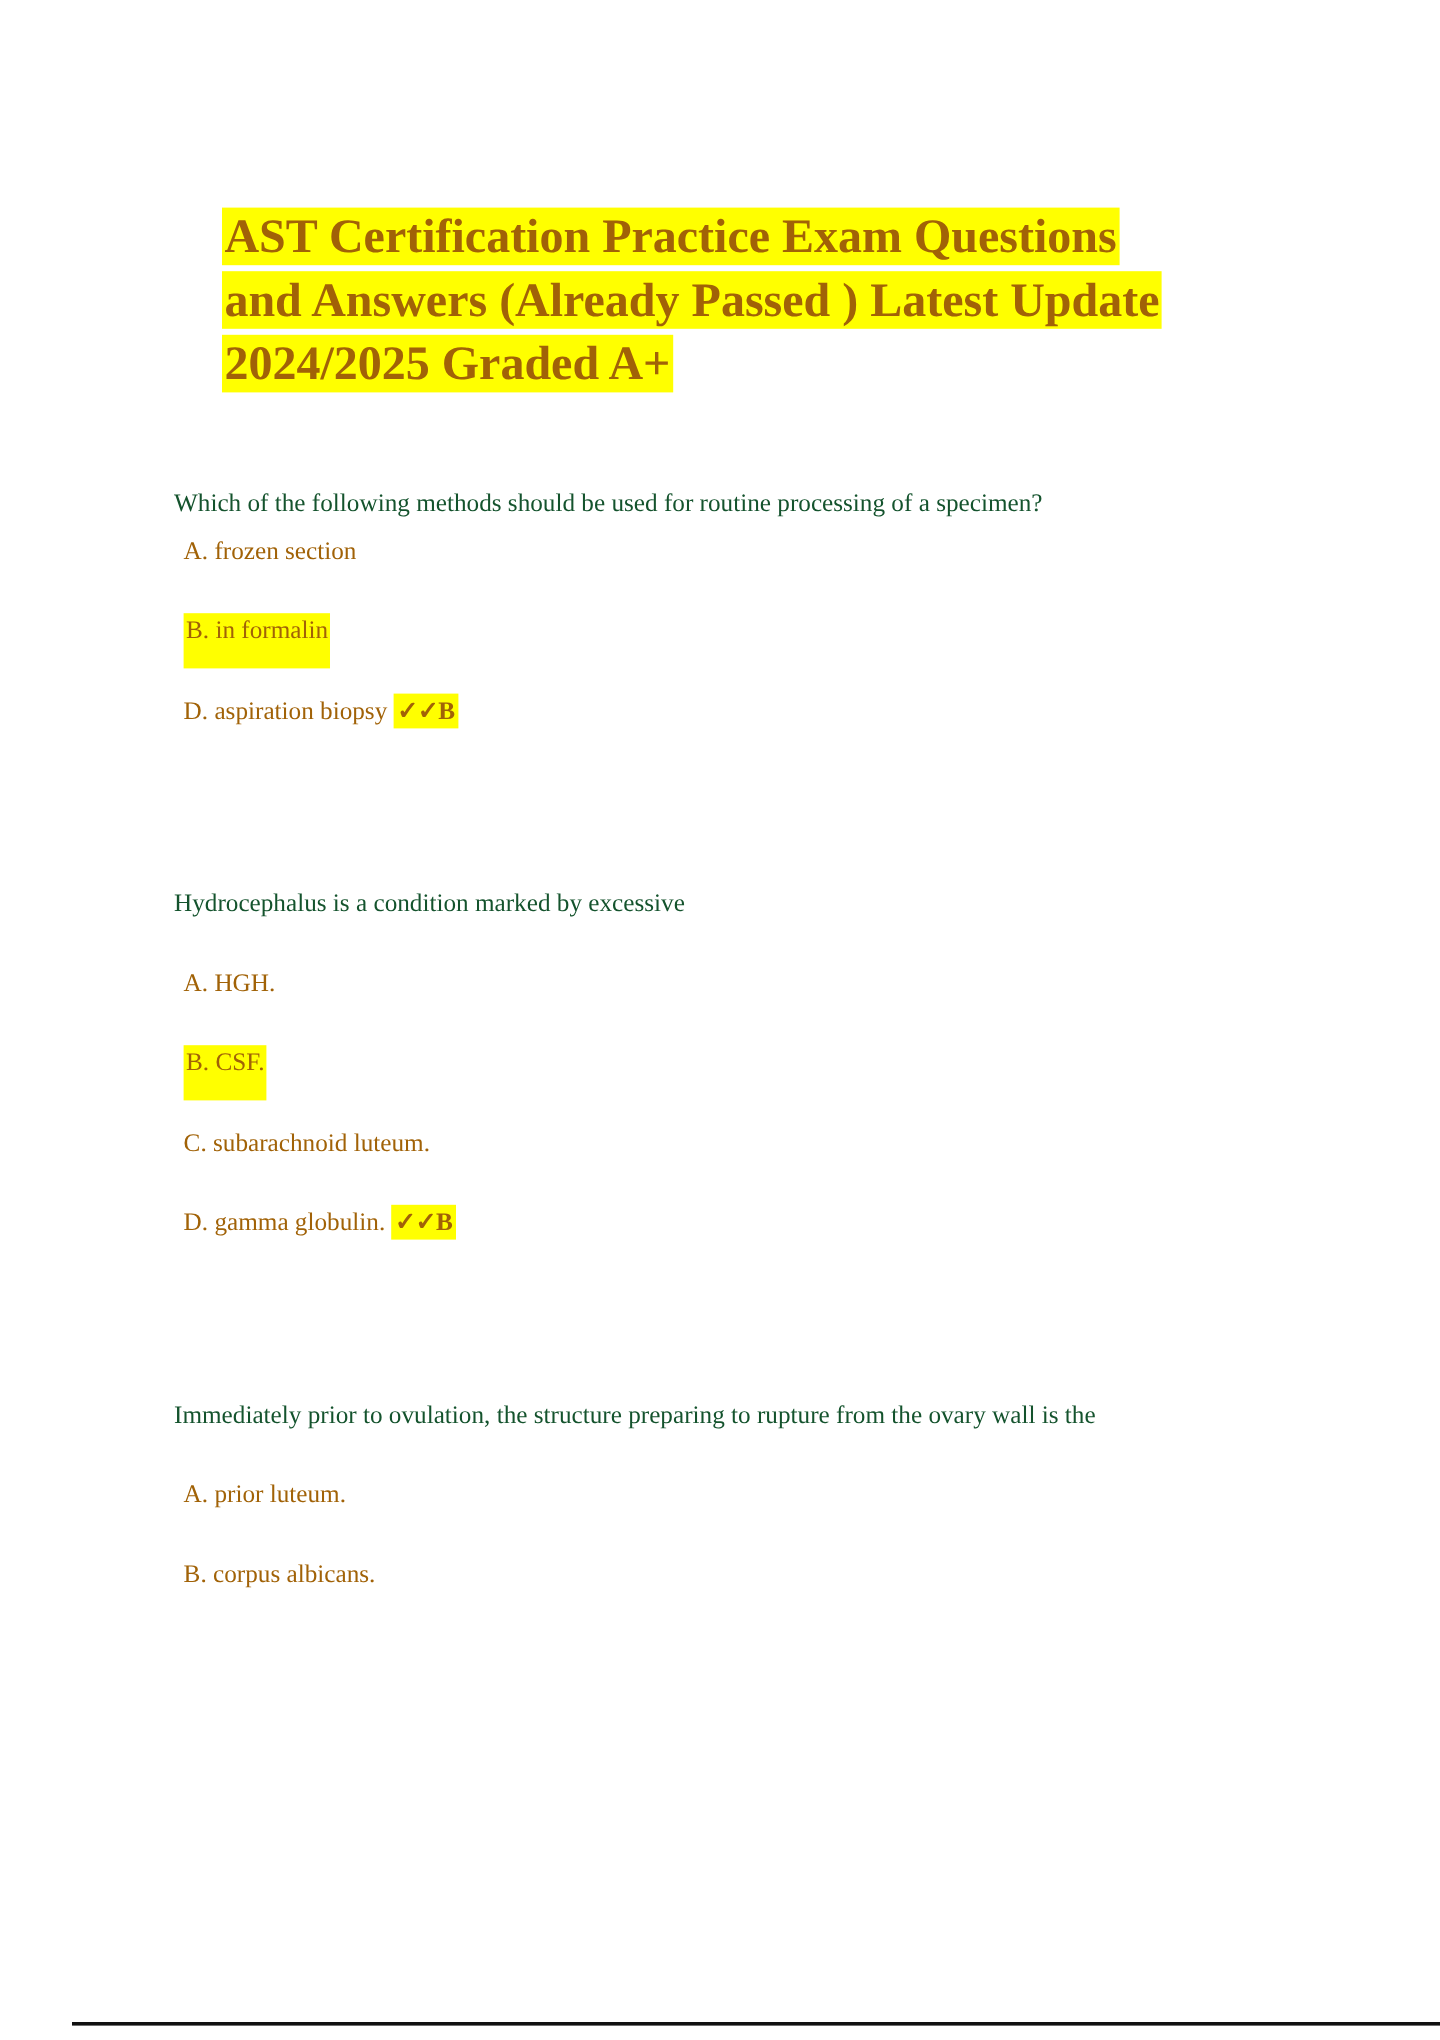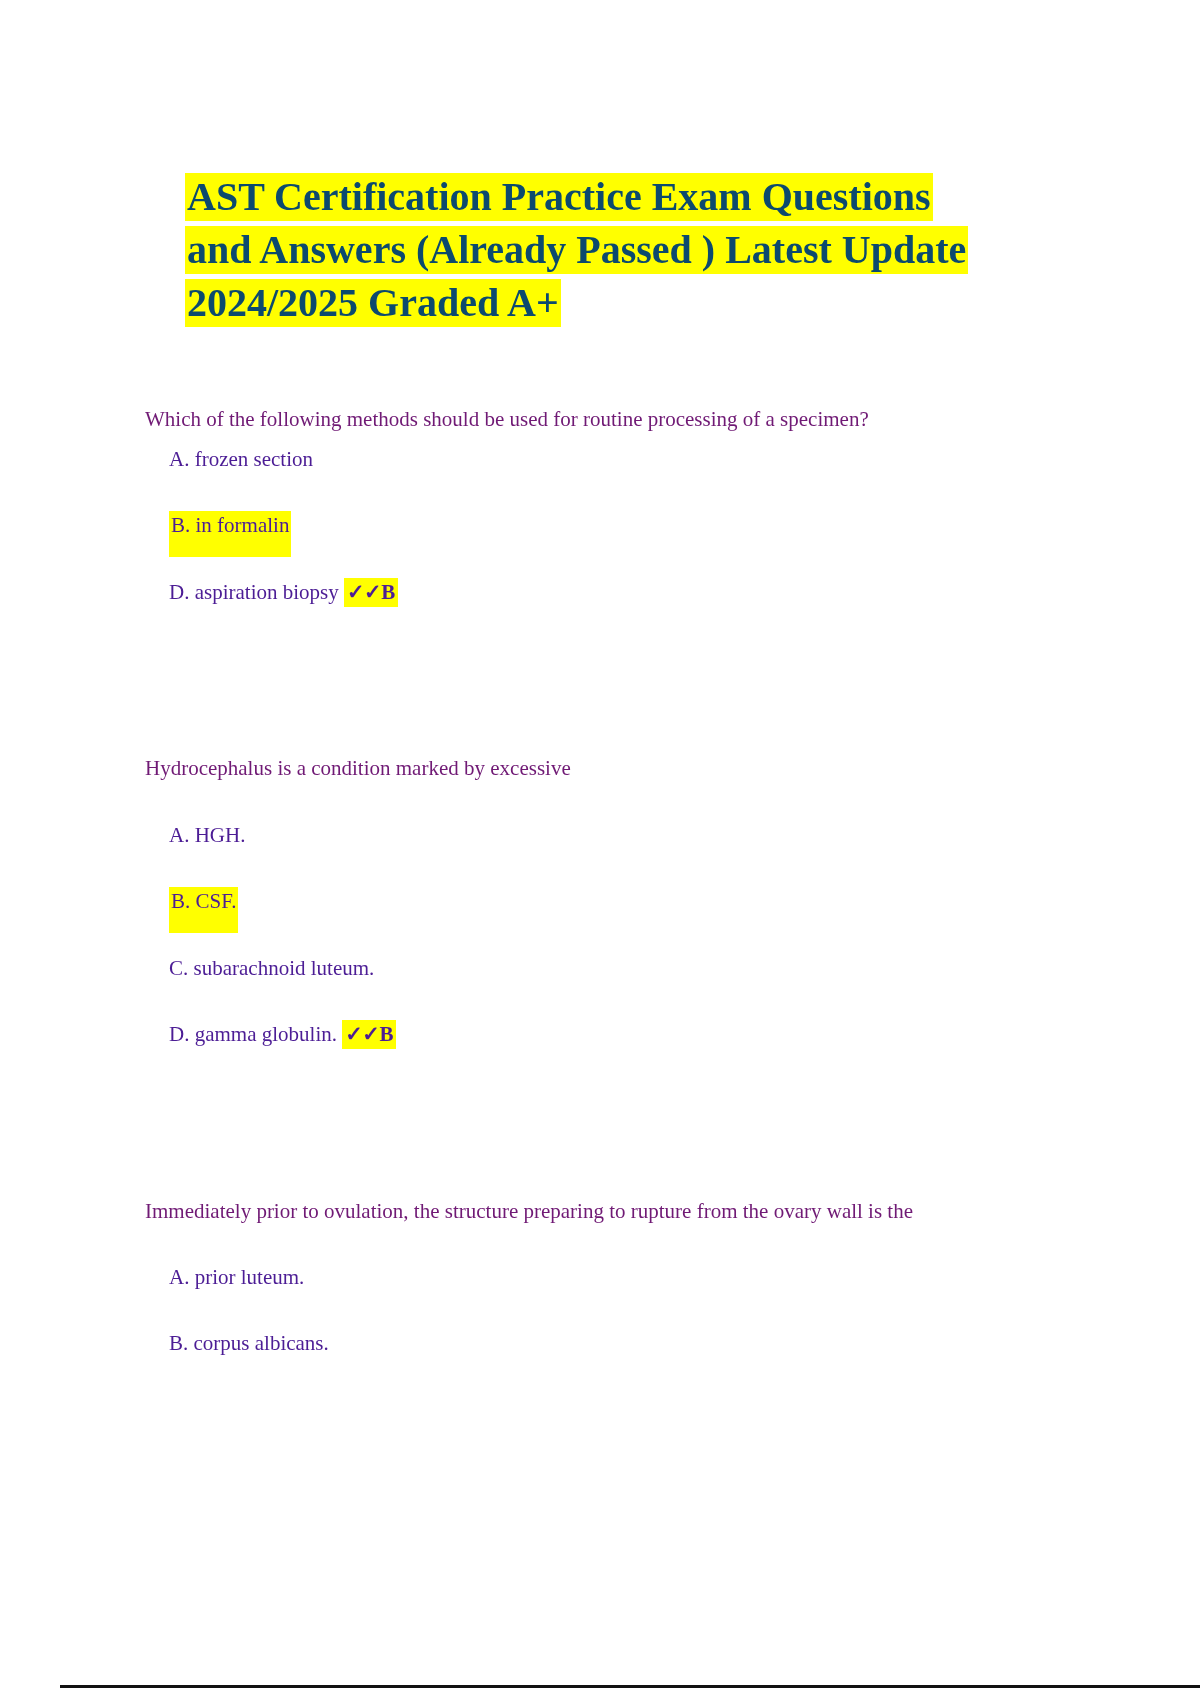--- a/index.html
+++ b/index.html
@@ -28,47 +28,47 @@
     top: 170px;
     width: 1010px;
   }
   .doc-title {
     font-family: "Liberation Serif", serif;
     font-weight: bold;
     font-size: 40px;
     line-height: 1.33;
     letter-spacing: 0px;
     margin: 0;
-    color: #0c4a6e;
+    color: #a16207;
     padding-left: 40px;
   }
   .doc-title .hl-line {
     background: #ffff00;
     box-decoration-break: clone;
     -webkit-box-decoration-break: clone;
     padding: 1px 2px 2px 2px;
   }
   .question {
     font-size: 21px;
     line-height: 1.45;
     margin: 0;
-    color: #701a75;
+    color: #14532d;
   }
   .q-stem {
     margin-top: 72px;
   }
   .q-stem.first {
     margin-top: 74px;
   }
   .choice {
     font-size: 21px;
     line-height: 1.45;
-    margin: 16px;
+    margin: 0;
     padding-left: 8px;
-    color: #4c1d95;
+    color: #a16207;
   }
   .choice.tight {
     margin-top: 10px;
   }
   .choice.spaced {
     margin-top: 36px;
   }
   .hl {
     background: #ffff00;
     padding: 2px 2px 20px 2px;

